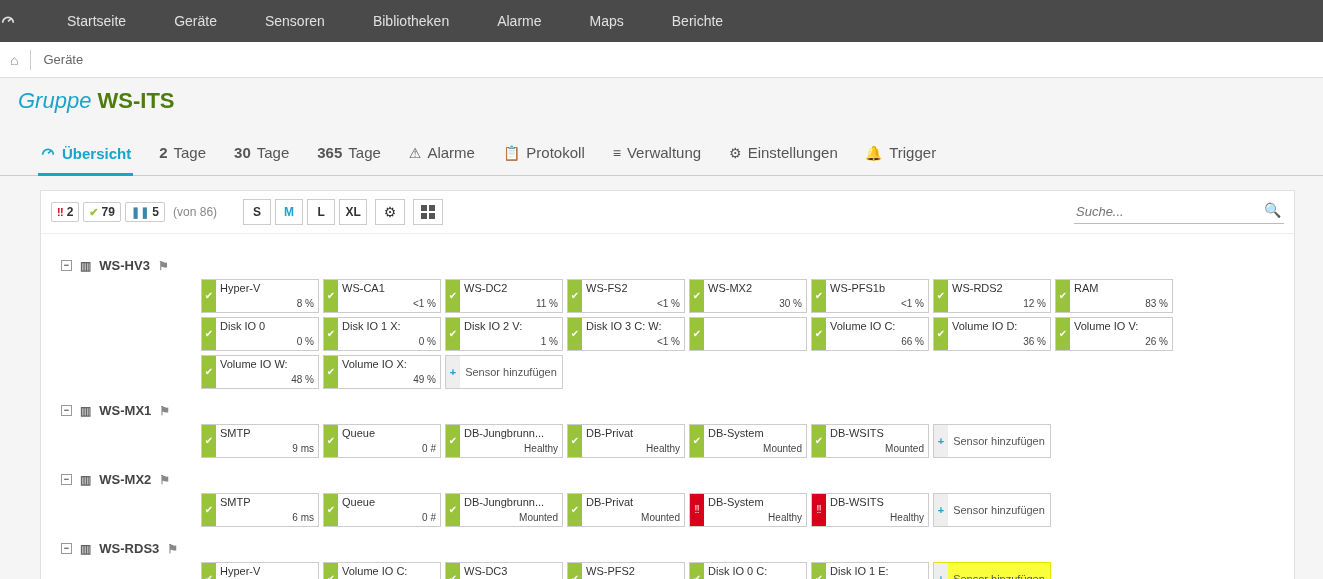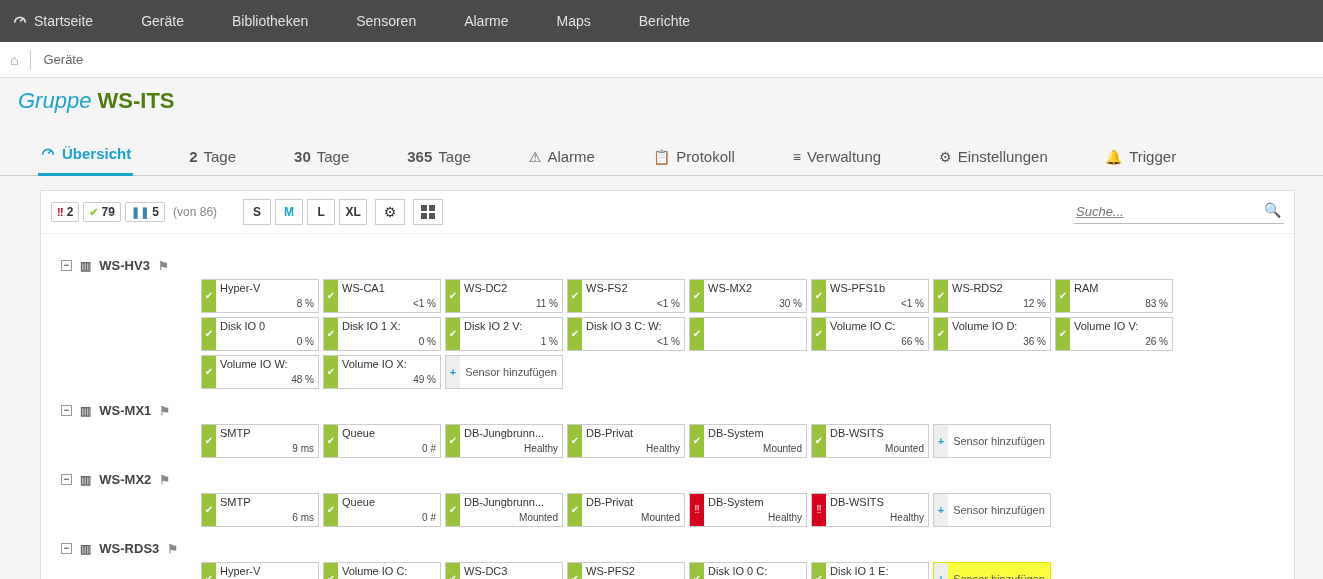--- a/index.html
+++ b/index.html
@@ -1,47 +1,47 @@
 <!DOCTYPE html>
 <html><head>
 <meta charset="utf-8">
 <style>
   * { box-sizing: border-box; margin: 0; padding: 0; }
   body { font-family: -apple-system, BlinkMacSystemFont, "Segoe UI", Arial, sans-serif; font-size: 13px; color: #333; background: #f5f5f5; width: 1323px; overflow-x: hidden; }
   .topnav { background: #4a4a4a; height: 42px; display: flex; align-items: center; }
   .topnav .item { color: #e0e0e0; padding: 0 24px; height: 42px; display: flex; align-items: center; cursor: pointer; font-size: 14px; }
-  .topnav .item.first { padding-left: 12px; }
+  .topnav .item.first { padding-left: 0; gap: 45px; }
   .topnav .item .ico { margin-right: 6px; }
   .breadcrumb { background: #fff; border-bottom: 1px solid #ddd; height: 36px; display: flex; align-items: center; padding: 0 10px; gap: 12px; color: #666; }
   .breadcrumb .home { font-size: 14px; color: #888; }
   .breadcrumb .sep { border-left: 1px solid #ccc; height: 20px; }
   .title-row { padding: 10px 18px 6px; font-size: 22px; }
   .title-row .grp { color: #1aa3cc; font-style: italic; font-weight: 400; }
   .title-row .name { color: #4d7c0f; font-weight: 600; font-style: normal; }
-  .tabs { display: flex; align-items: flex-end; border-bottom: 1px solid #ccc; padding: 0 38px; margin-top: 14px; gap: 54px; }
+  .tabs { display: flex; align-items: flex-start; border-bottom: 1px solid #ccc; padding: 0 38px; margin-top: 14px; gap: 24px; }
   .tab { padding: 10px 2px; color: #555; cursor: pointer; display: flex; align-items: center; gap: 6px; font-size: 15px; white-space: nowrap; }
   .tab.active { color: #1aa3cc; border-bottom: 3px solid #1aa3cc; margin-bottom: -1px; font-weight: 600; }
   .tab .bold { font-weight: 700; }
   .tab .ico { font-size: 14px; }
   .card { background: #fff; margin: 14px 28px 0 40px; border: 1px solid #e0e0e0; position: relative; }
   .toolbar { display: flex; align-items: center; padding: 8px 10px; gap: 8px; border-bottom: 1px solid #eee; }
   .status-badges { display: flex; gap: 4px; align-items: center; }
   .badge { border: 1px solid #ccc; padding: 2px 5px; font-size: 12px; font-weight: 600; display: inline-flex; align-items: center; gap: 3px; border-radius: 2px; }
   .badge .ic { font-size: 11px; }
   .badge.err .ic { color: #d9001b; }
   .badge.ok .ic { color: #9ac33c; }
   .badge.pause .ic { color: #3a87ad; }
   .count-of { color: #888; font-size: 12px; margin-left: 4px; }
   .size-btns { display: flex; gap: 4px; margin-left: 18px; }
   .sizebtn { border: 1px solid #ccc; width: 28px; height: 26px; display: flex; align-items: center; justify-content: center; font-weight: 600; font-size: 12px; cursor: pointer; }
   .sizebtn.active { color: #1aa3cc; }
   .icon-btn { border: 1px solid #ccc; width: 30px; height: 26px; display: flex; align-items: center; justify-content: center; cursor: pointer; font-size: 14px; }
   .toolbar .spacer { flex: 1; }
   .search-wrap { position: relative; width: 210px; }
-  .search-wrap input { width: 100%; border: none; border-bottom: 1px solid #bbb; padding: 4px 22px 4px 2px; font-size: 13px; outline: none; color: #888; font-style: italic; text-decoration: underline; }
+  .search-wrap input { width: 100%; border: none; border-bottom: 1px solid #bbb; padding: 4px 22px 4px 2px; font-size: 13px; outline: none; color: #888; font-style: italic; }
   .search-wrap .sicon { position: absolute; right: 2px; top: 2px; color: #666; font-size: 14px; }
   .tree { padding: 10px 16px 20px 60px; position: relative; }
   .device-row { display: flex; align-items: center; gap: 8px; margin: 14px 0 6px -40px; font-weight: 600; color: #444; }
   .device-row .toggle { border: 1px solid #999; width: 11px; height: 11px; display: flex; align-items: center; justify-content: center; font-size: 9px; line-height: 1; cursor: pointer; }
   .device-row .devico { font-size: 12px; color: #666; }
   .device-row .flag { font-size: 12px; color: #888; }
   .sensors { display: flex; flex-wrap: wrap; gap: 4px; margin-left: 100px; }
   .sensor { border: 1px solid #ccc; width: 118px; height: 34px; display: flex; font-size: 11px; line-height: 1.2; overflow: hidden; cursor: pointer; }
   .sensor .sbar { width: 14px; display: flex; align-items: center; justify-content: center; color: #fff; font-size: 10px; flex-shrink: 0; }
   .sensor.ok .sbar { background: #9ac33c; }
@@ -64,24 +64,24 @@
       <span class="ico"><svg class="gauge" viewBox="0 0 24 24">
           <path d="M4 16 A8 8 0 1 1 20 16" fill="none" stroke="#e0e0e0" stroke-width="2.5"></path>
           <line x1="12" y1="14" x2="17" y2="10" stroke="#e0e0e0" stroke-width="2.5"></line>
         </svg></span>
       <span>Startseite</span>
     </div>
     <div class="item">
       <span>Geräte</span>
     </div>
     <div class="item">
+      <span>Sensoren</span>
+    </div>
+    <div class="item">
       <span>Bibliotheken</span>
-    </div>
-    <div class="item">
-      <span>Sensoren</span>
     </div>
     <div class="item">
       <span>Alarme</span>
     </div>
     <div class="item">
       <span>Maps</span>
     </div>
     <div class="item">
       <span>Berichte</span>
     </div>

